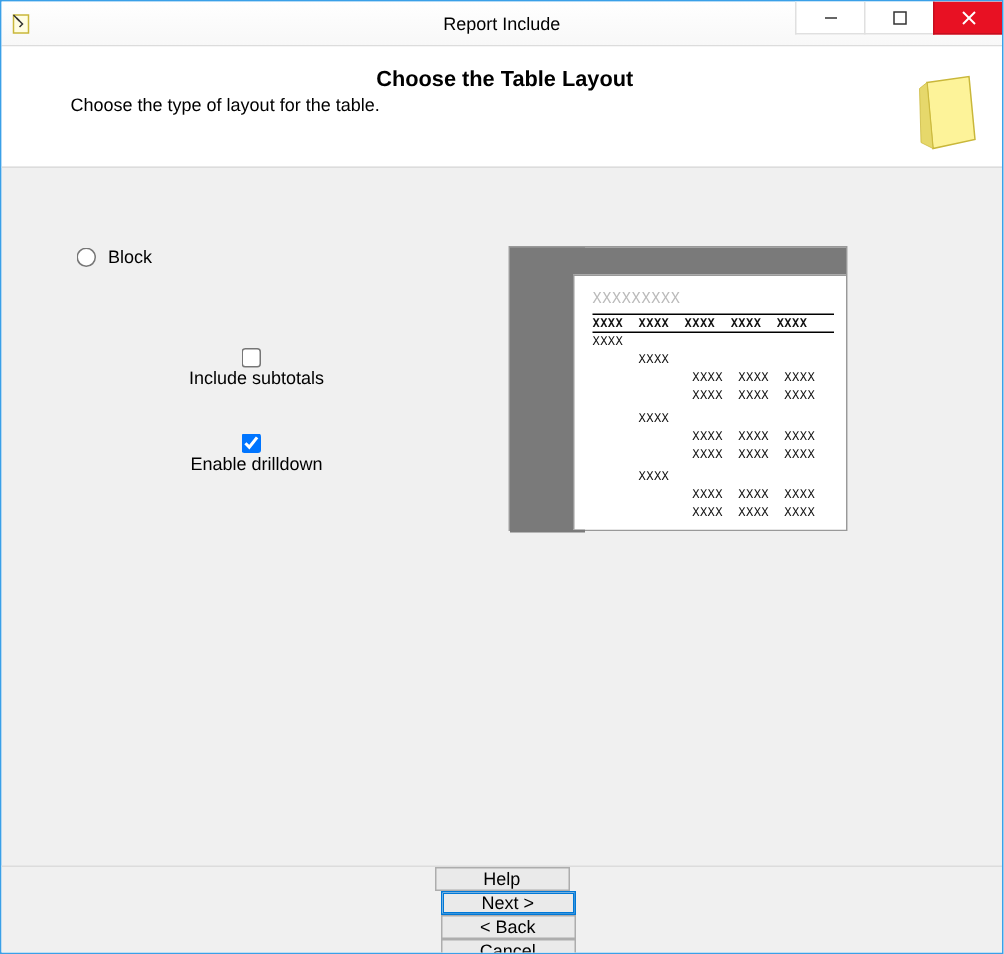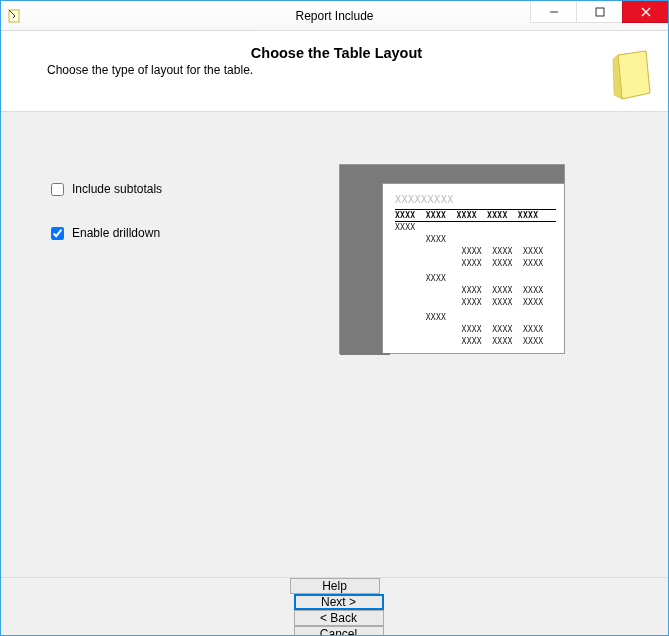--- a/index.html
+++ b/index.html
@@ -97,20 +97,21 @@
   }
   .option-row {
     display: flex;
     align-items: center;
     margin-bottom: 36px;
     font-size: 12px;
     color: #000;
   }
   .option-row.check {
     margin-bottom: 30px;
+    flex-direction: column;
   }
   .option-row input { margin: 0 8px 0 0; }
   .option-row label { cursor: pointer; }
 
   .preview {
     position: absolute;
     left: 338px;
     top: 52px;
     width: 226px;
     height: 190px;
@@ -236,20 +237,24 @@
   <div class="header-icon">
     <svg width="42" height="52" viewBox="0 0 42 52">
       <polygon points="6,6 34,2 38,44 10,50" fill="#fdf399" stroke="#c9b73a" stroke-width="1"></polygon>
       <polygon points="6,6 10,50 2,46 1,10" fill="#e6d86b" stroke="#c9b73a" stroke-width="0.5"></polygon>
     </svg>
   </div>
 </div>
 
 <div class="content">
   <div class="options">
+    <div class="option-row">
+      <input type="radio" name="layout" id="opt-block" style="">
+      <label for="opt-block">Block</label>
+    </div>
     <div style="height:18px"></div>
     <div class="option-row check">
       <input type="checkbox" id="chk-sub" style="">
       <label for="chk-sub">Include subtotals</label>
     </div>
     <div class="option-row check">
       <input type="checkbox" id="chk-drill" checked="" style="">
       <label for="chk-drill">Enable drilldown</label>
     </div>
   </div>

